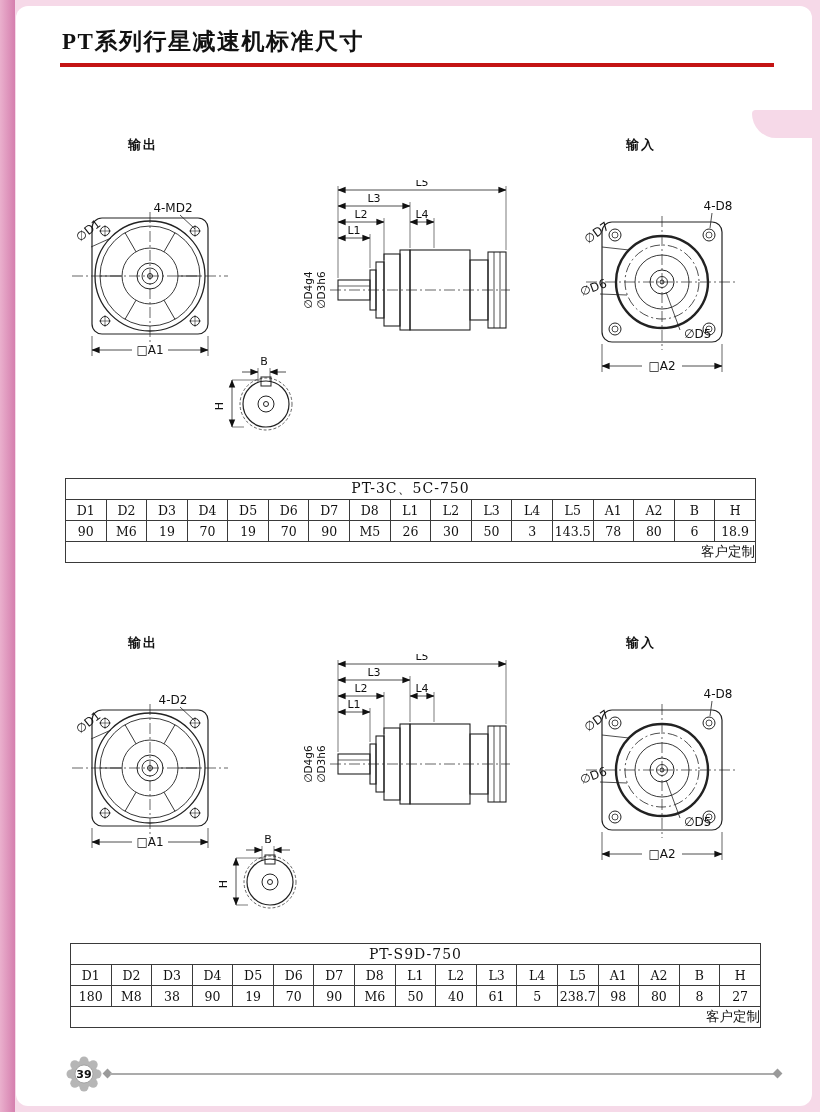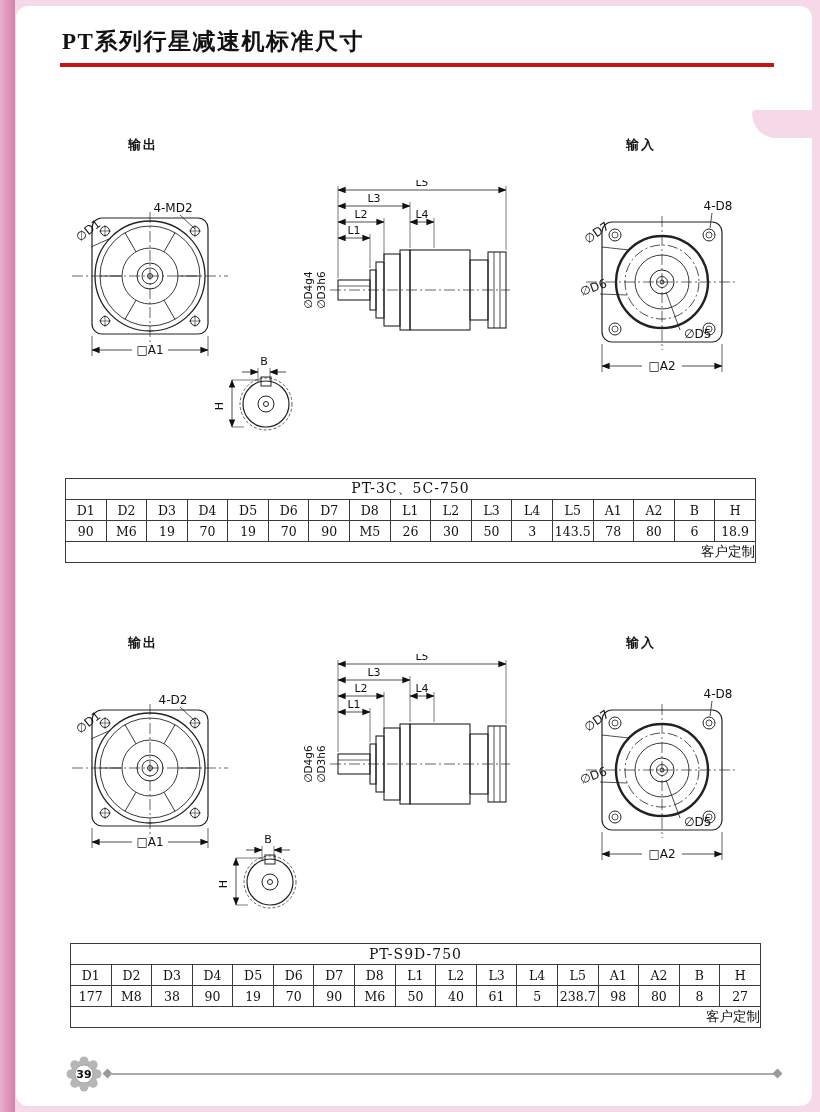--- a/index.html
+++ b/index.html
@@ -415,21 +415,21 @@
           <td>L2</td>
           <td>L3</td>
           <td>L4</td>
           <td>L5</td>
           <td>A1</td>
           <td>A2</td>
           <td>B</td>
           <td>H</td>
         </tr>
     <tr>
-          <td>177</td>
+          <td>180</td>
           <td>M8</td>
           <td>38</td>
           <td>90</td>
           <td>19</td>
           <td>70</td>
           <td>90</td>
           <td>M6</td>
           <td>50</td>
           <td>40</td>
           <td>61</td>

